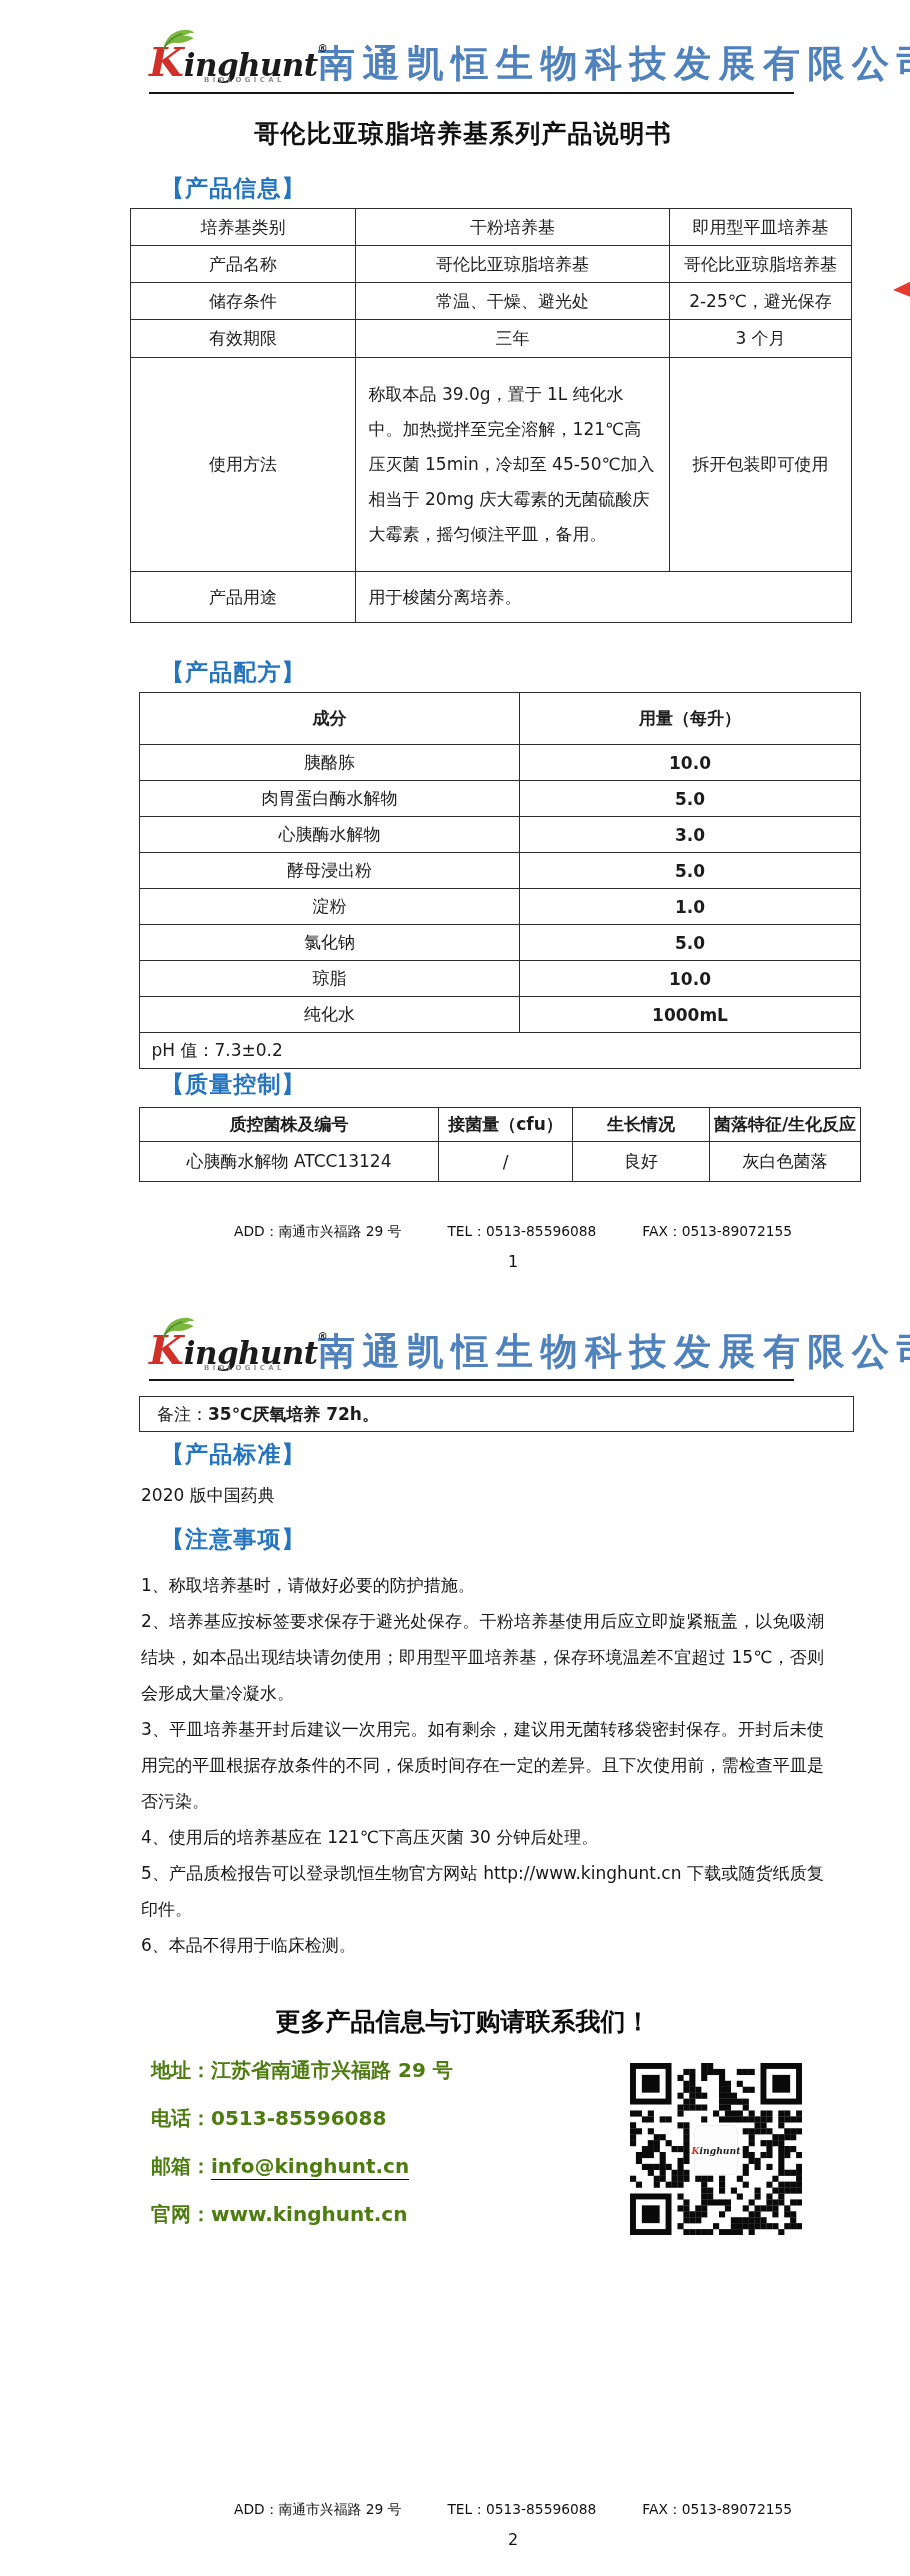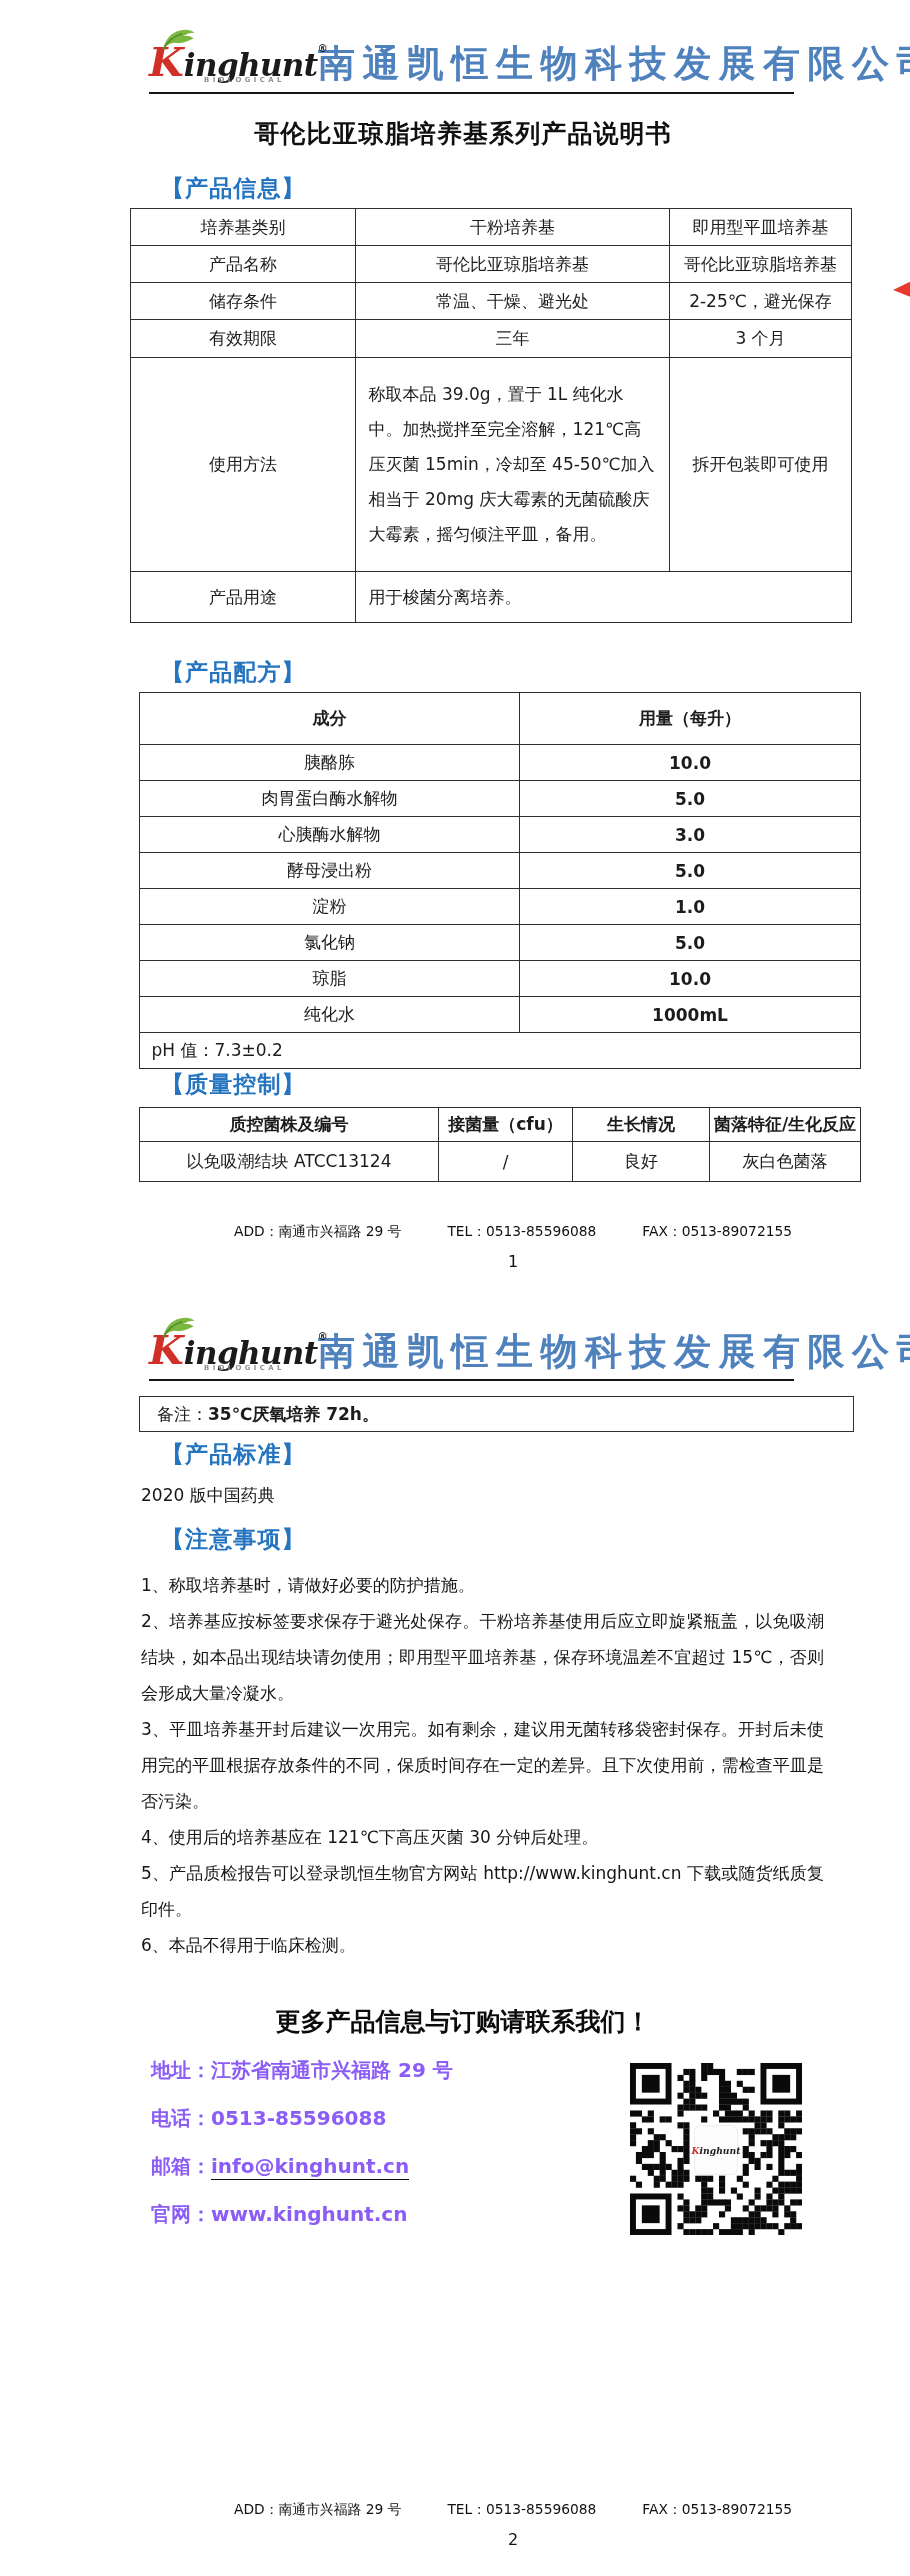--- a/index.html
+++ b/index.html
@@ -36,21 +36,21 @@
   .remark-box{width:696px;height:34px;border:1.1px solid #2e2e2e;display:flex;align-items:center;
               padding-left:17px;font-size:17px;}
   .remark-box b{font-weight:700;}
   .plain-line{font-size:17px;color:#161616;}
 
   .notes{width:683px;}
   .notes p{margin:0;font-size:17px;line-height:36px;color:#161616;text-align:justify;}
 
   .contact-title{width:910px;text-align:center;font-size:25px;font-weight:700;color:#0c0c0c;}
   .contact{width:516px;}
-  .contact p{margin:0;font-size:20px;line-height:48px;font-weight:700;color:#8b5cf6;}
+  .contact p{margin:0;font-size:20px;line-height:48px;font-weight:700;color:#4d7c0f;}
   .contact .u{border-bottom:1.7px solid #0c0c0c;padding-bottom:0.6px;}
 
   .qr{position:absolute;width:172px;height:172px;}
   .qr svg{position:absolute;left:0;top:0;fill:#0a0a0a;}
   .qr-logo{position:absolute;left:65px;top:63px;width:42px;height:48px;background:#fdfdfd;
            border-radius:5.7px;box-shadow:0 0 0 1.1px #eee;display:flex;align-items:center;justify-content:center;}
   .qr-logo span{font-style:italic;font-weight:700;font-size:9.2px;color:#222;
                 font-family:"DejaVu Serif","Liberation Serif",serif;}
   .qr-logo span b{color:#d03028;}
 
@@ -185,21 +185,21 @@
         <col style="width:151px">
       </colgroup>
     <tbody>
         <tr style="height:34px">
       <th>质控菌株及编号</th>
       <th>接菌量（cfu）</th>
       <th>生长情况</th>
       <th>菌落特征/生化反应</th>
     </tr>
     <tr style="height:40px">
-      <td>以免吸潮结块 ATCC13124</td>
+      <td>心胰酶水解物 ATCC13124</td>
       <td>/</td>
       <td>良好</td>
       <td>灰白色菌落</td>
     </tr>
   </tbody>
     </table>
 
   <div class="abs footer" style="left:132px;top:1223px;">
     <span>ADD：南通市兴福路 29 号</span>
     <span>TEL：0513-85596088</span>

